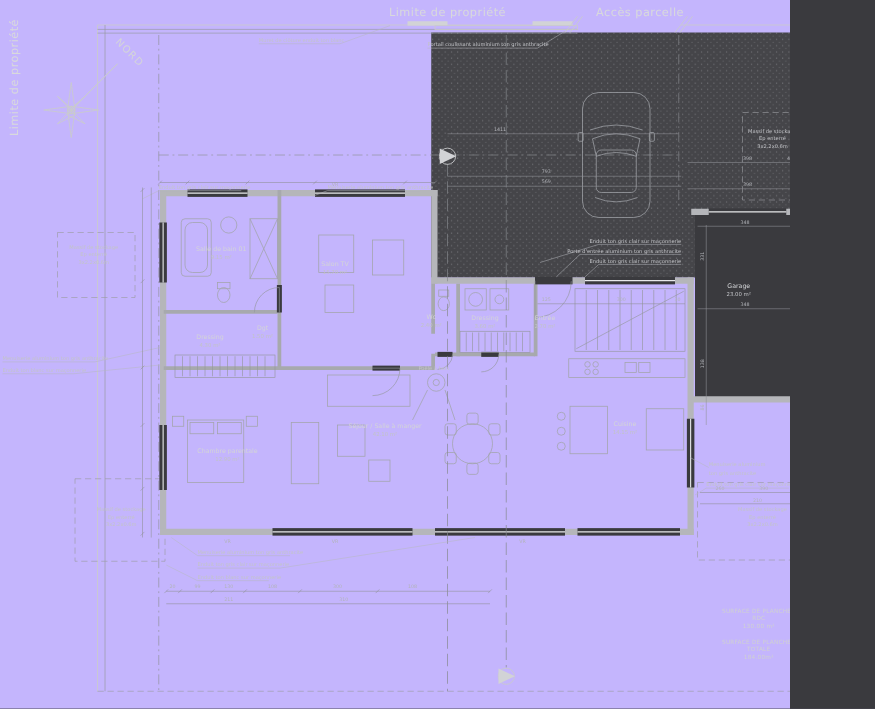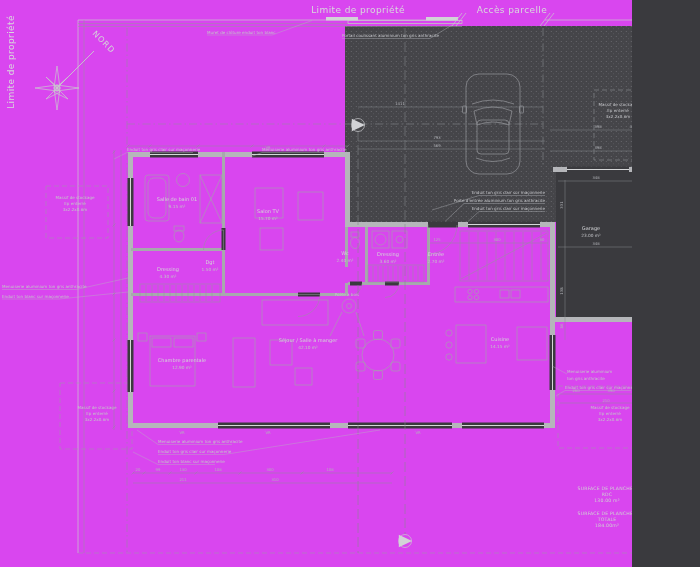--- a/index.html
+++ b/index.html
@@ -1,16 +1,16 @@
 <!DOCTYPE html>
 <html><head>
 <meta charset="utf-8">
 <style>
   html,body{margin:0;padding:0;background:#3a3a3e;}
-  .stage{width:632px;height:567px;position:relative;background:#d946ef;overflow:hidden;}
+  .stage{width:632px;height:567px;position:relative;background:#c4b5fd;overflow:hidden;}
   svg{display:block;}
   text{font-family:"DejaVu Sans",sans-serif;text-anchor:middle;fill:#c7c8cc;}
   .t-big{font-size:9px;fill:#d8d9dc;letter-spacing:.4px;}
   .t-nord{font-size:8px;fill:#d4d5d8;letter-spacing:1px;}
   .t-room{font-size:5px;fill:#d3d4d7;}
   .t-area{font-size:4.3px;fill:#c2c3c7;}
   .t-ann{font-size:4.1px;fill:#c3c4c8;}
   .t-dim{font-size:3.8px;fill:#b2b4b9;}
   .t-surf{font-size:4.6px;fill:#cfd0d3;letter-spacing:.2px;}
   .ta-s{text-anchor:start;}

